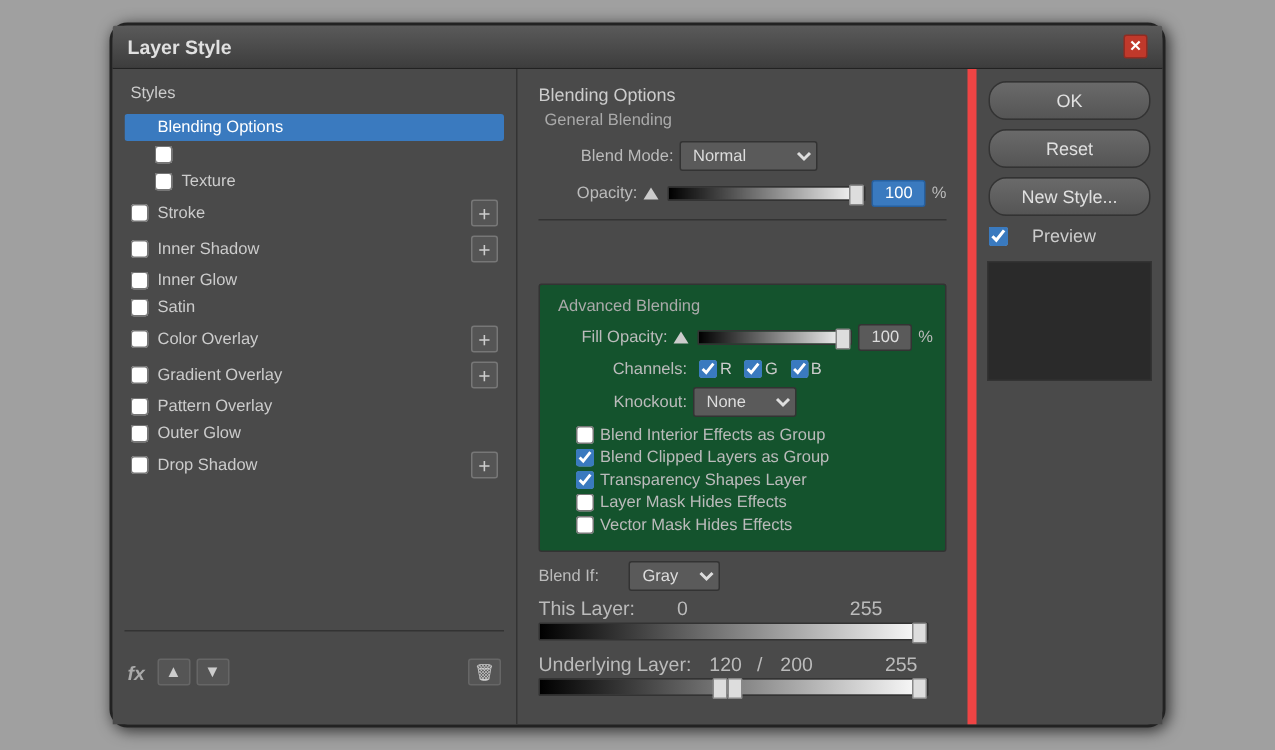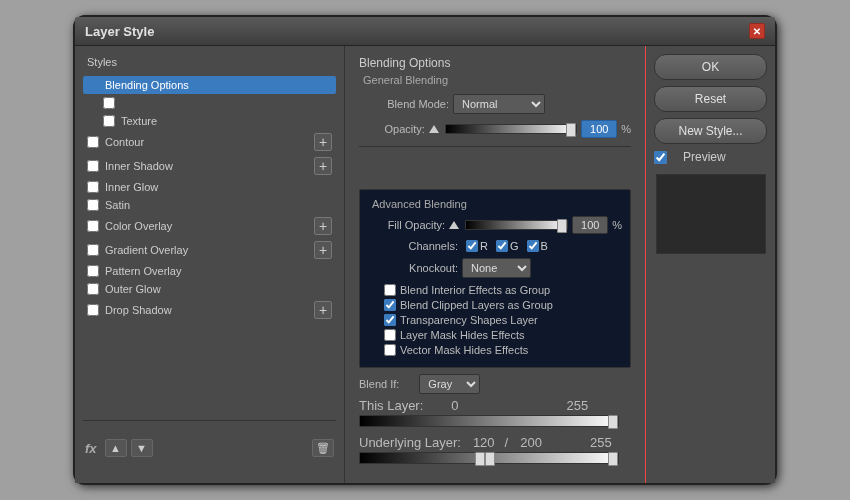--- a/index.html
+++ b/index.html
@@ -232,21 +232,21 @@
       font-size: 11px;
       padding: 1px;
     }
     .percent-label { color: #bbb; font-size: 11px; }
     .divider {
       border: none;
       border-top: 1px solid #333;
       margin: 8px 0;
     }
     .adv-section {
-      background: #0f172a;
+      background: #14532d;
       border: 1px solid #333;
       border-radius: 2px;
       padding: 8px;
       margin-bottom: 6px;
       margin-top: 42px;
     }
     .channels-row {
       display: flex;
       align-items: center;
       gap: 8px;
@@ -320,21 +320,21 @@
       width: 10px;
       height: 14px;
       background: #ddd;
       border: 1px solid #888;
       border-radius: 1px;
     }
     
     .right-panel {
       width: 130px;
       background: #4a4a4a;
-      border-left: 1px solid #ef4444;
+      border-left: 6px solid #ef4444;
       display: flex;
       flex-direction: column;
       padding: 8px;
       gap: 6px;
       align-items: stretch;
     }
     .right-btn {
       background: linear-gradient(to bottom, #6a6a6a, #555);
       border: 1px solid #333;
       border-radius: 12px;
@@ -396,21 +396,21 @@
           </div>
           <div class="layer-item sub">
             <input type="checkbox" style="">
           </div>
           <div class="layer-item sub">
             <input type="checkbox" style="">
             <span class="layer-item-label">Texture</span>
           </div>
           <div class="layer-item">
             <input type="checkbox" style="">
-            <span class="layer-item-label">Contour</span>
+            <span class="layer-item-label">Stroke</span>
             <div class="plus-btn">+</div>
           </div>
           <div class="layer-item">
             <input type="checkbox" style="">
             <span class="layer-item-label">Inner Shadow</span>
             <div class="plus-btn">+</div>
           </div>
           <div class="layer-item">
             <input type="checkbox" style="">
             <span class="layer-item-label">Inner Glow</span>

